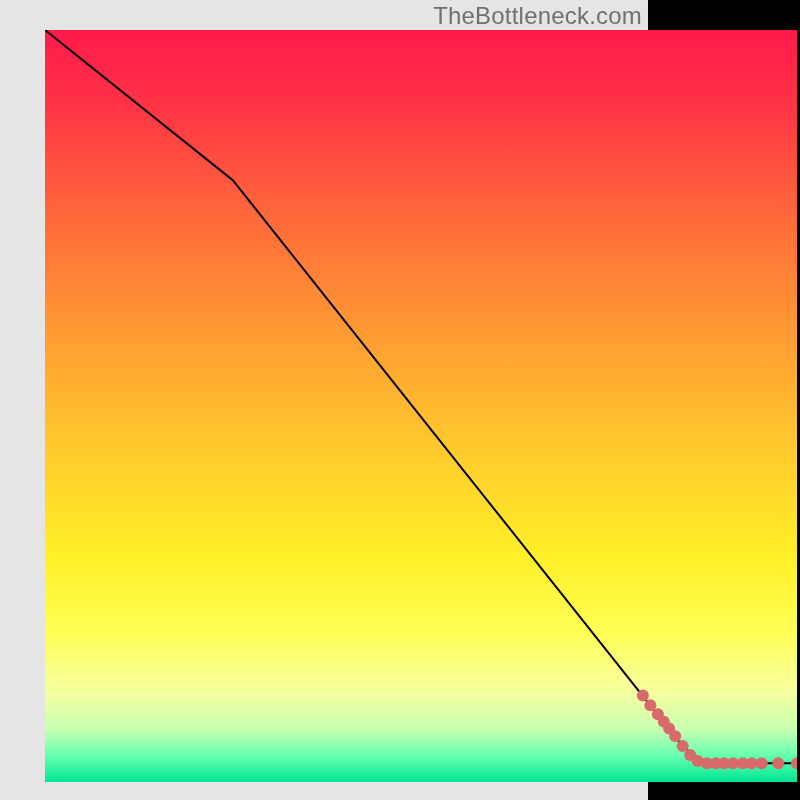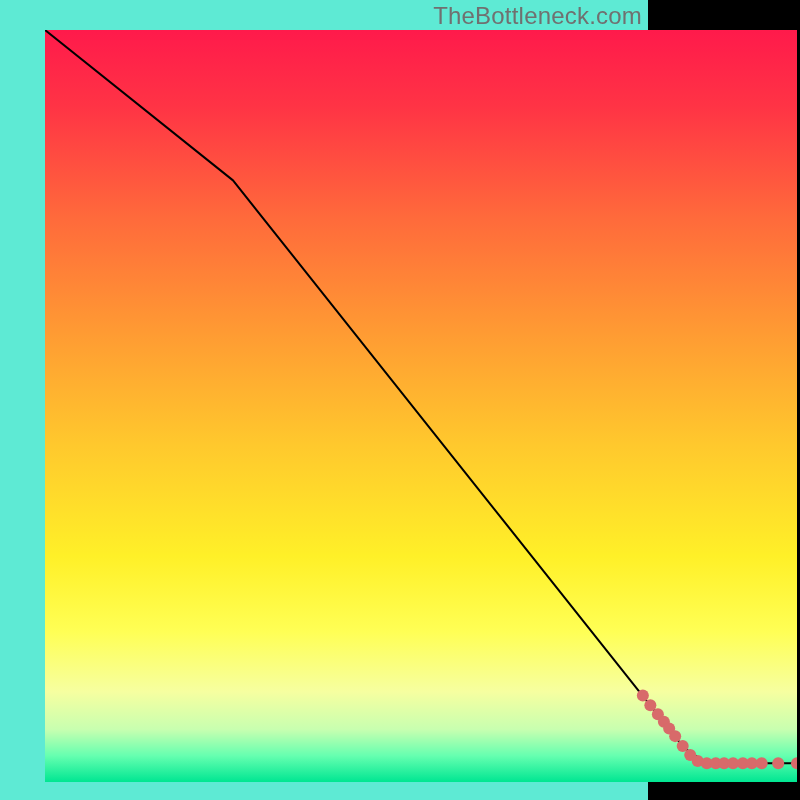--- a/index.html
+++ b/index.html
@@ -8,21 +8,21 @@
     width: 800px;
     height: 800px;
     background: #000;
     font-family: Arial, Helvetica, sans-serif;
     overflow: hidden;
   }
   .frame {
     position: relative;
     width: 648px;
     height: 800px;
-    background: #5eead4;
+    background: #e5e5e5;
   }
   .watermark {
     position: absolute;
     top: 2px;
     right: 6px;
     color: #707070;
     font-size: 24px;
     font-weight: 500;
     letter-spacing: 0.2px;
     user-select: none;

